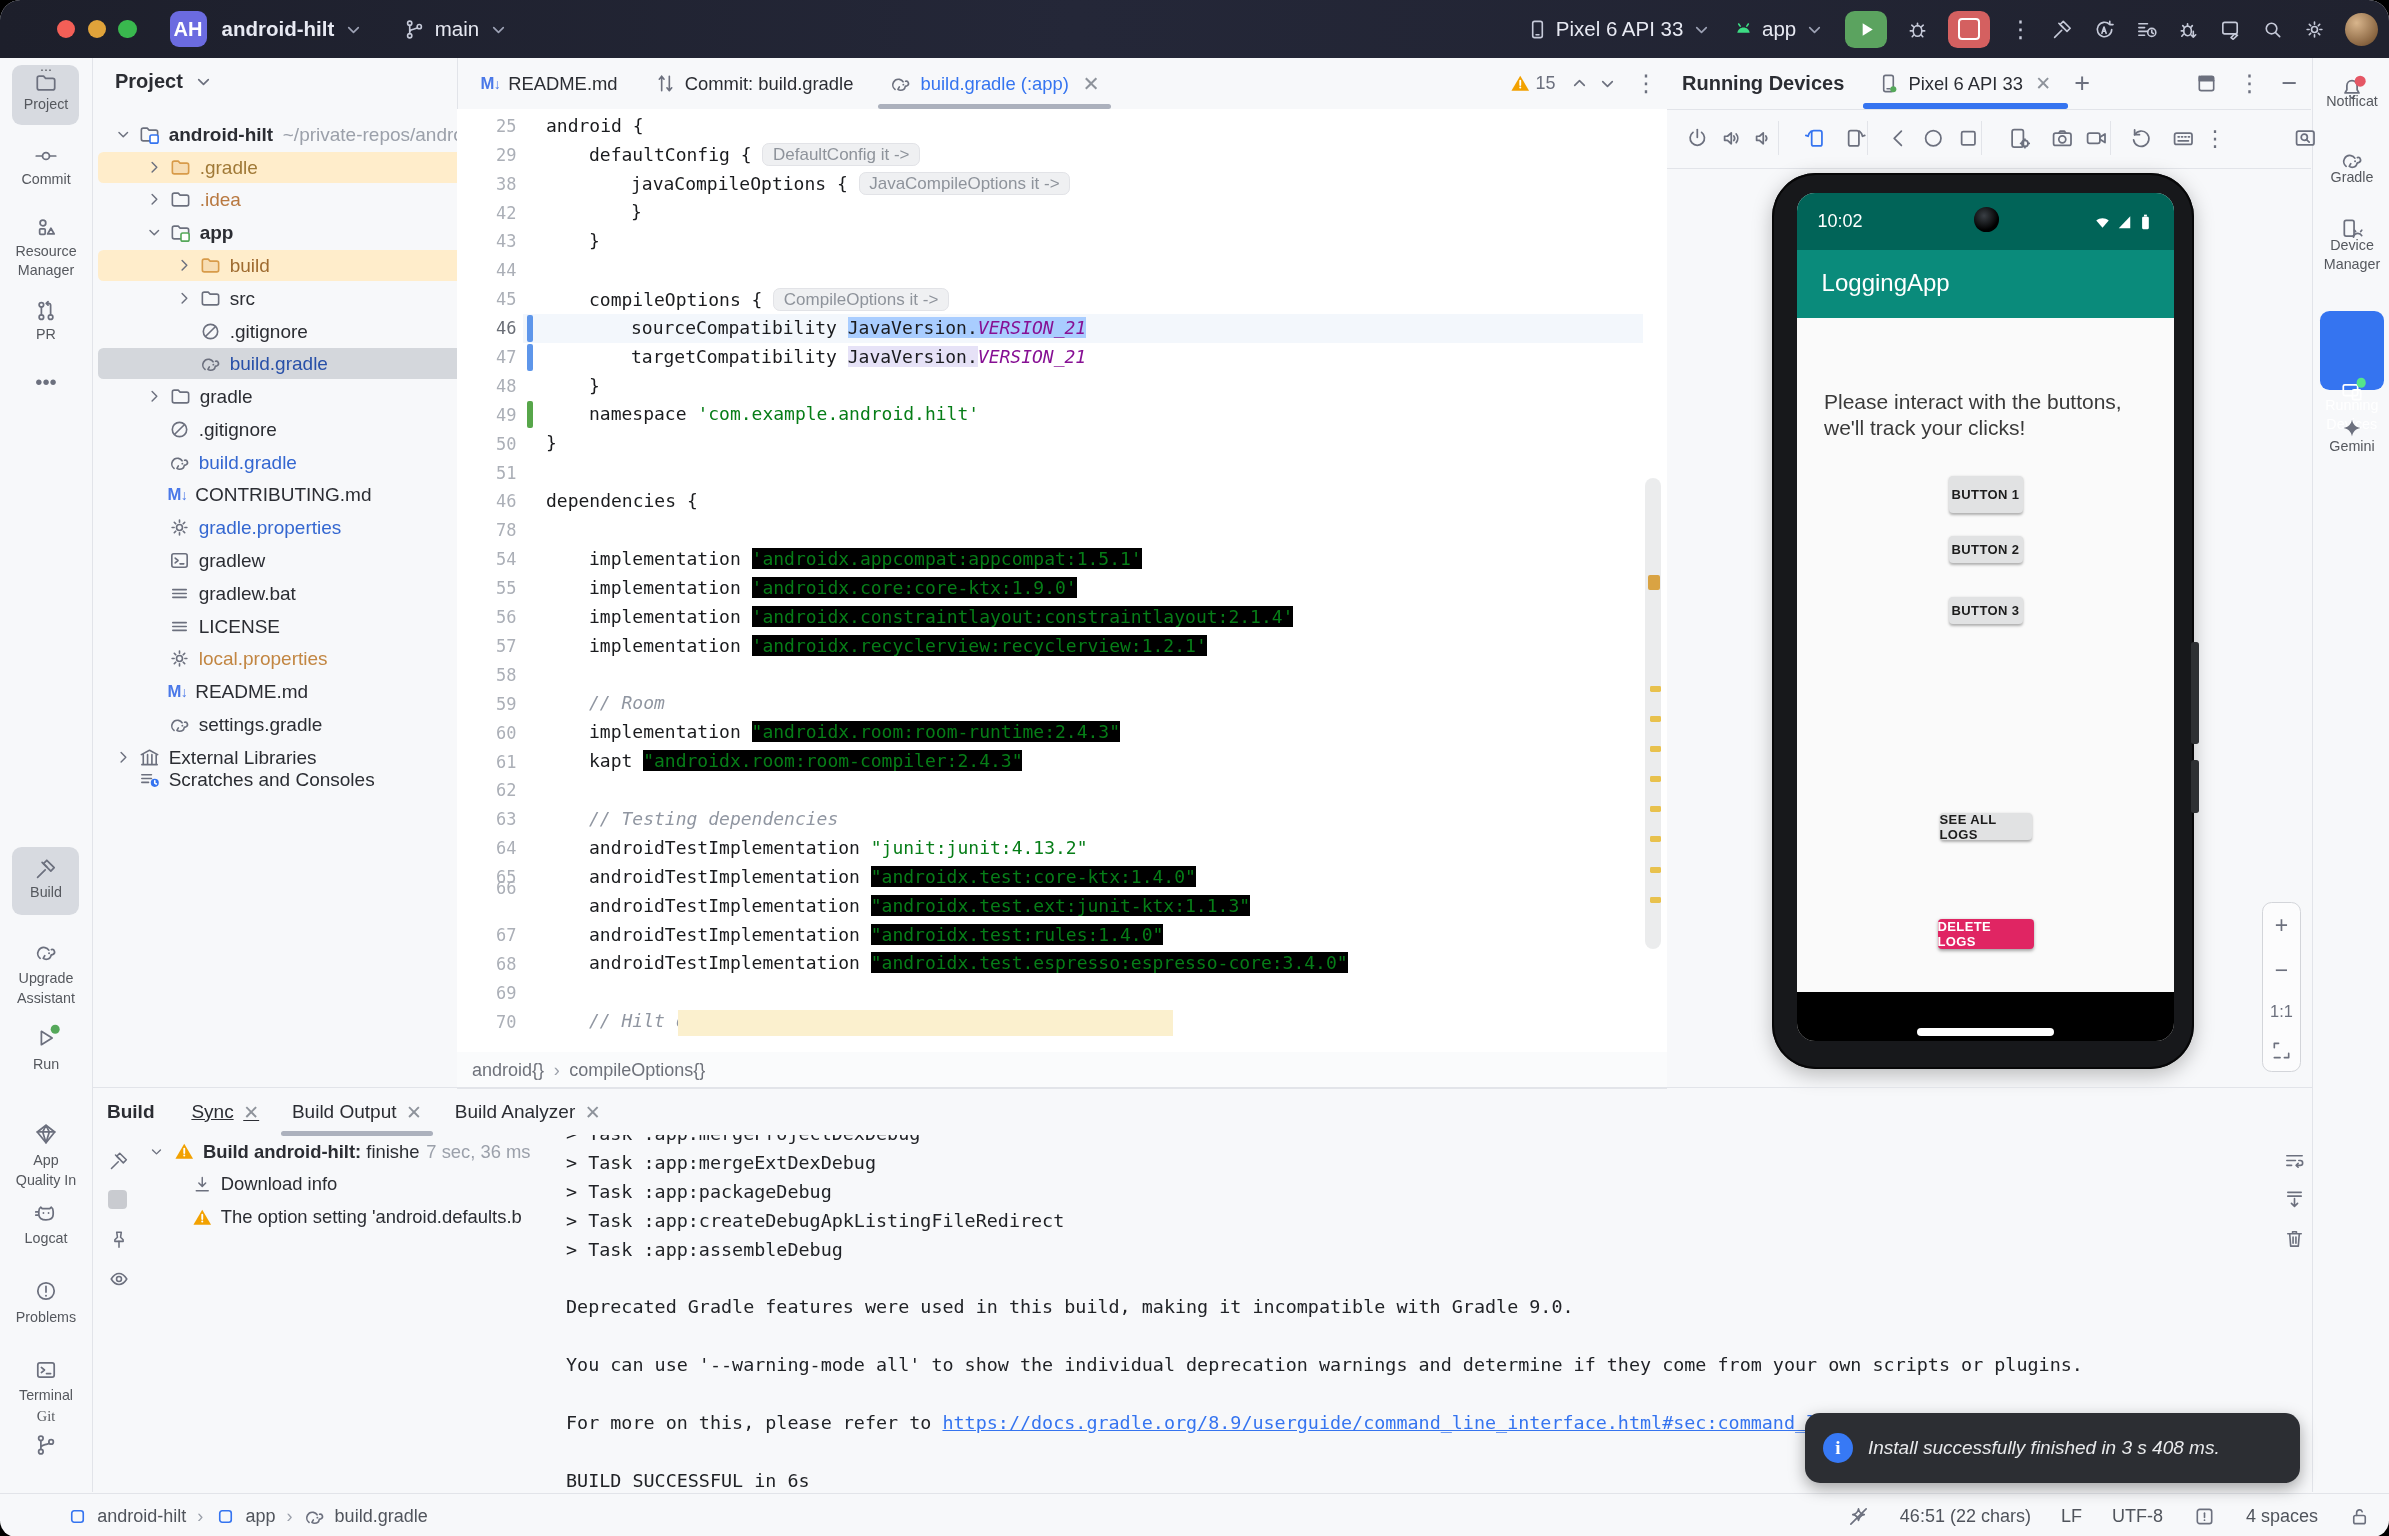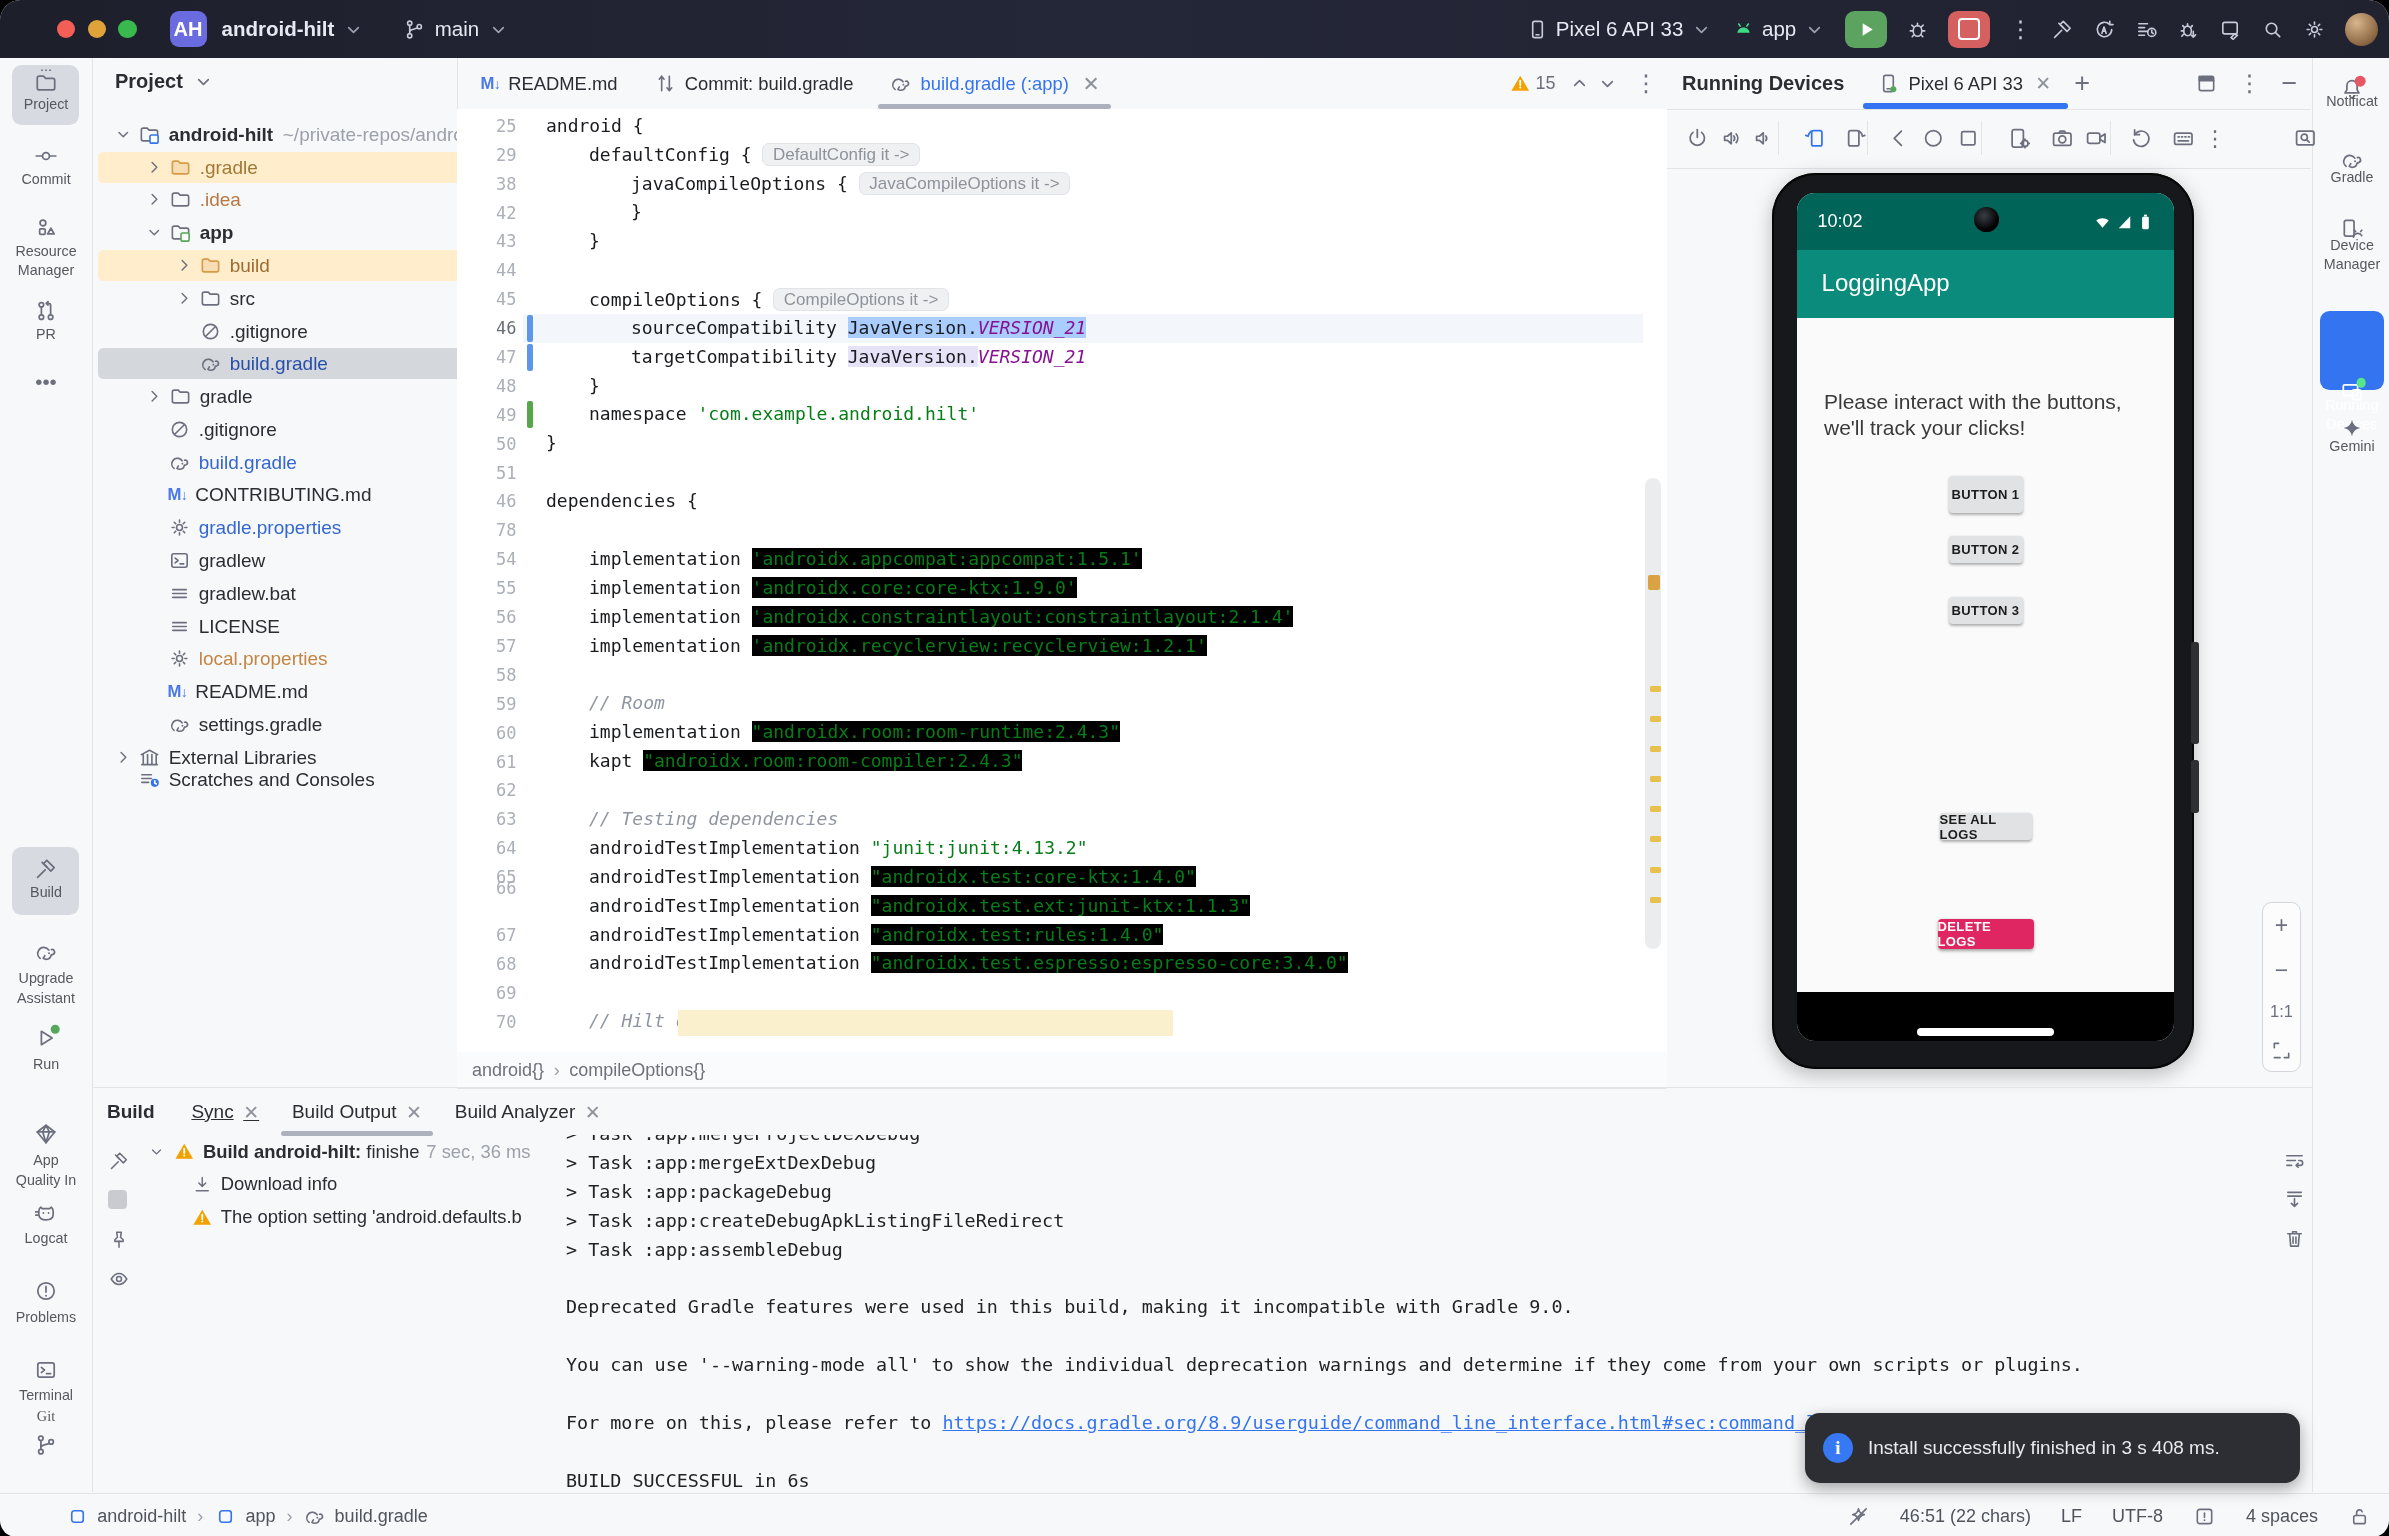--- a/index.html
+++ b/index.html
@@ -87,21 +87,21 @@
   .con-line{position:absolute;font:18.4px "DejaVu Sans Mono",monospace;color:#212327;white-space:pre;}
   .con-link{color:#3574F0;text-decoration:underline;}
   .btree{position:absolute;display:flex;align-items:center;font-size:18.4px;color:#2B2D33;white-space:nowrap;gap:8.2px;}
   .btree .time{color:#9BA0AA;margin-left:6.8px;}
 
   
   #toast{left:1805px;top:1413px;width:495px;height:70px;background:#2C2E33;border-radius:15px;z-index:60;
          display:flex;align-items:center;box-shadow:0 5.5px 16.4px rgba(0,0,0,.35);}
   #toast .info{width:30px;height:30px;border-radius:50%;background:#3779F5;color:#fff;font-size:19px;font-weight:bold;
          display:flex;align-items:center;justify-content:center;margin:0 15px 0 18px;font-family:"Liberation Serif",serif;}
-  #toast .txt{color:#E9EAEC;font-size:19px;}
+  #toast .txt{color:#E9EAEC;font-size:19px;font-style:italic;}
 
   
   #statusbar{left:0;top:1493px;width:2389px;height:44px;border-top:1px solid #E2E4E9;font-size:18px;color:#50545C;}
   .sb-sep{color:#9BA0AA;margin:0 9.6px;}
 </style>
 </head>
 <body>
 
 <div id="titlebar" class="abs flex">
   <div class="flex" style="margin-left:57px;">

